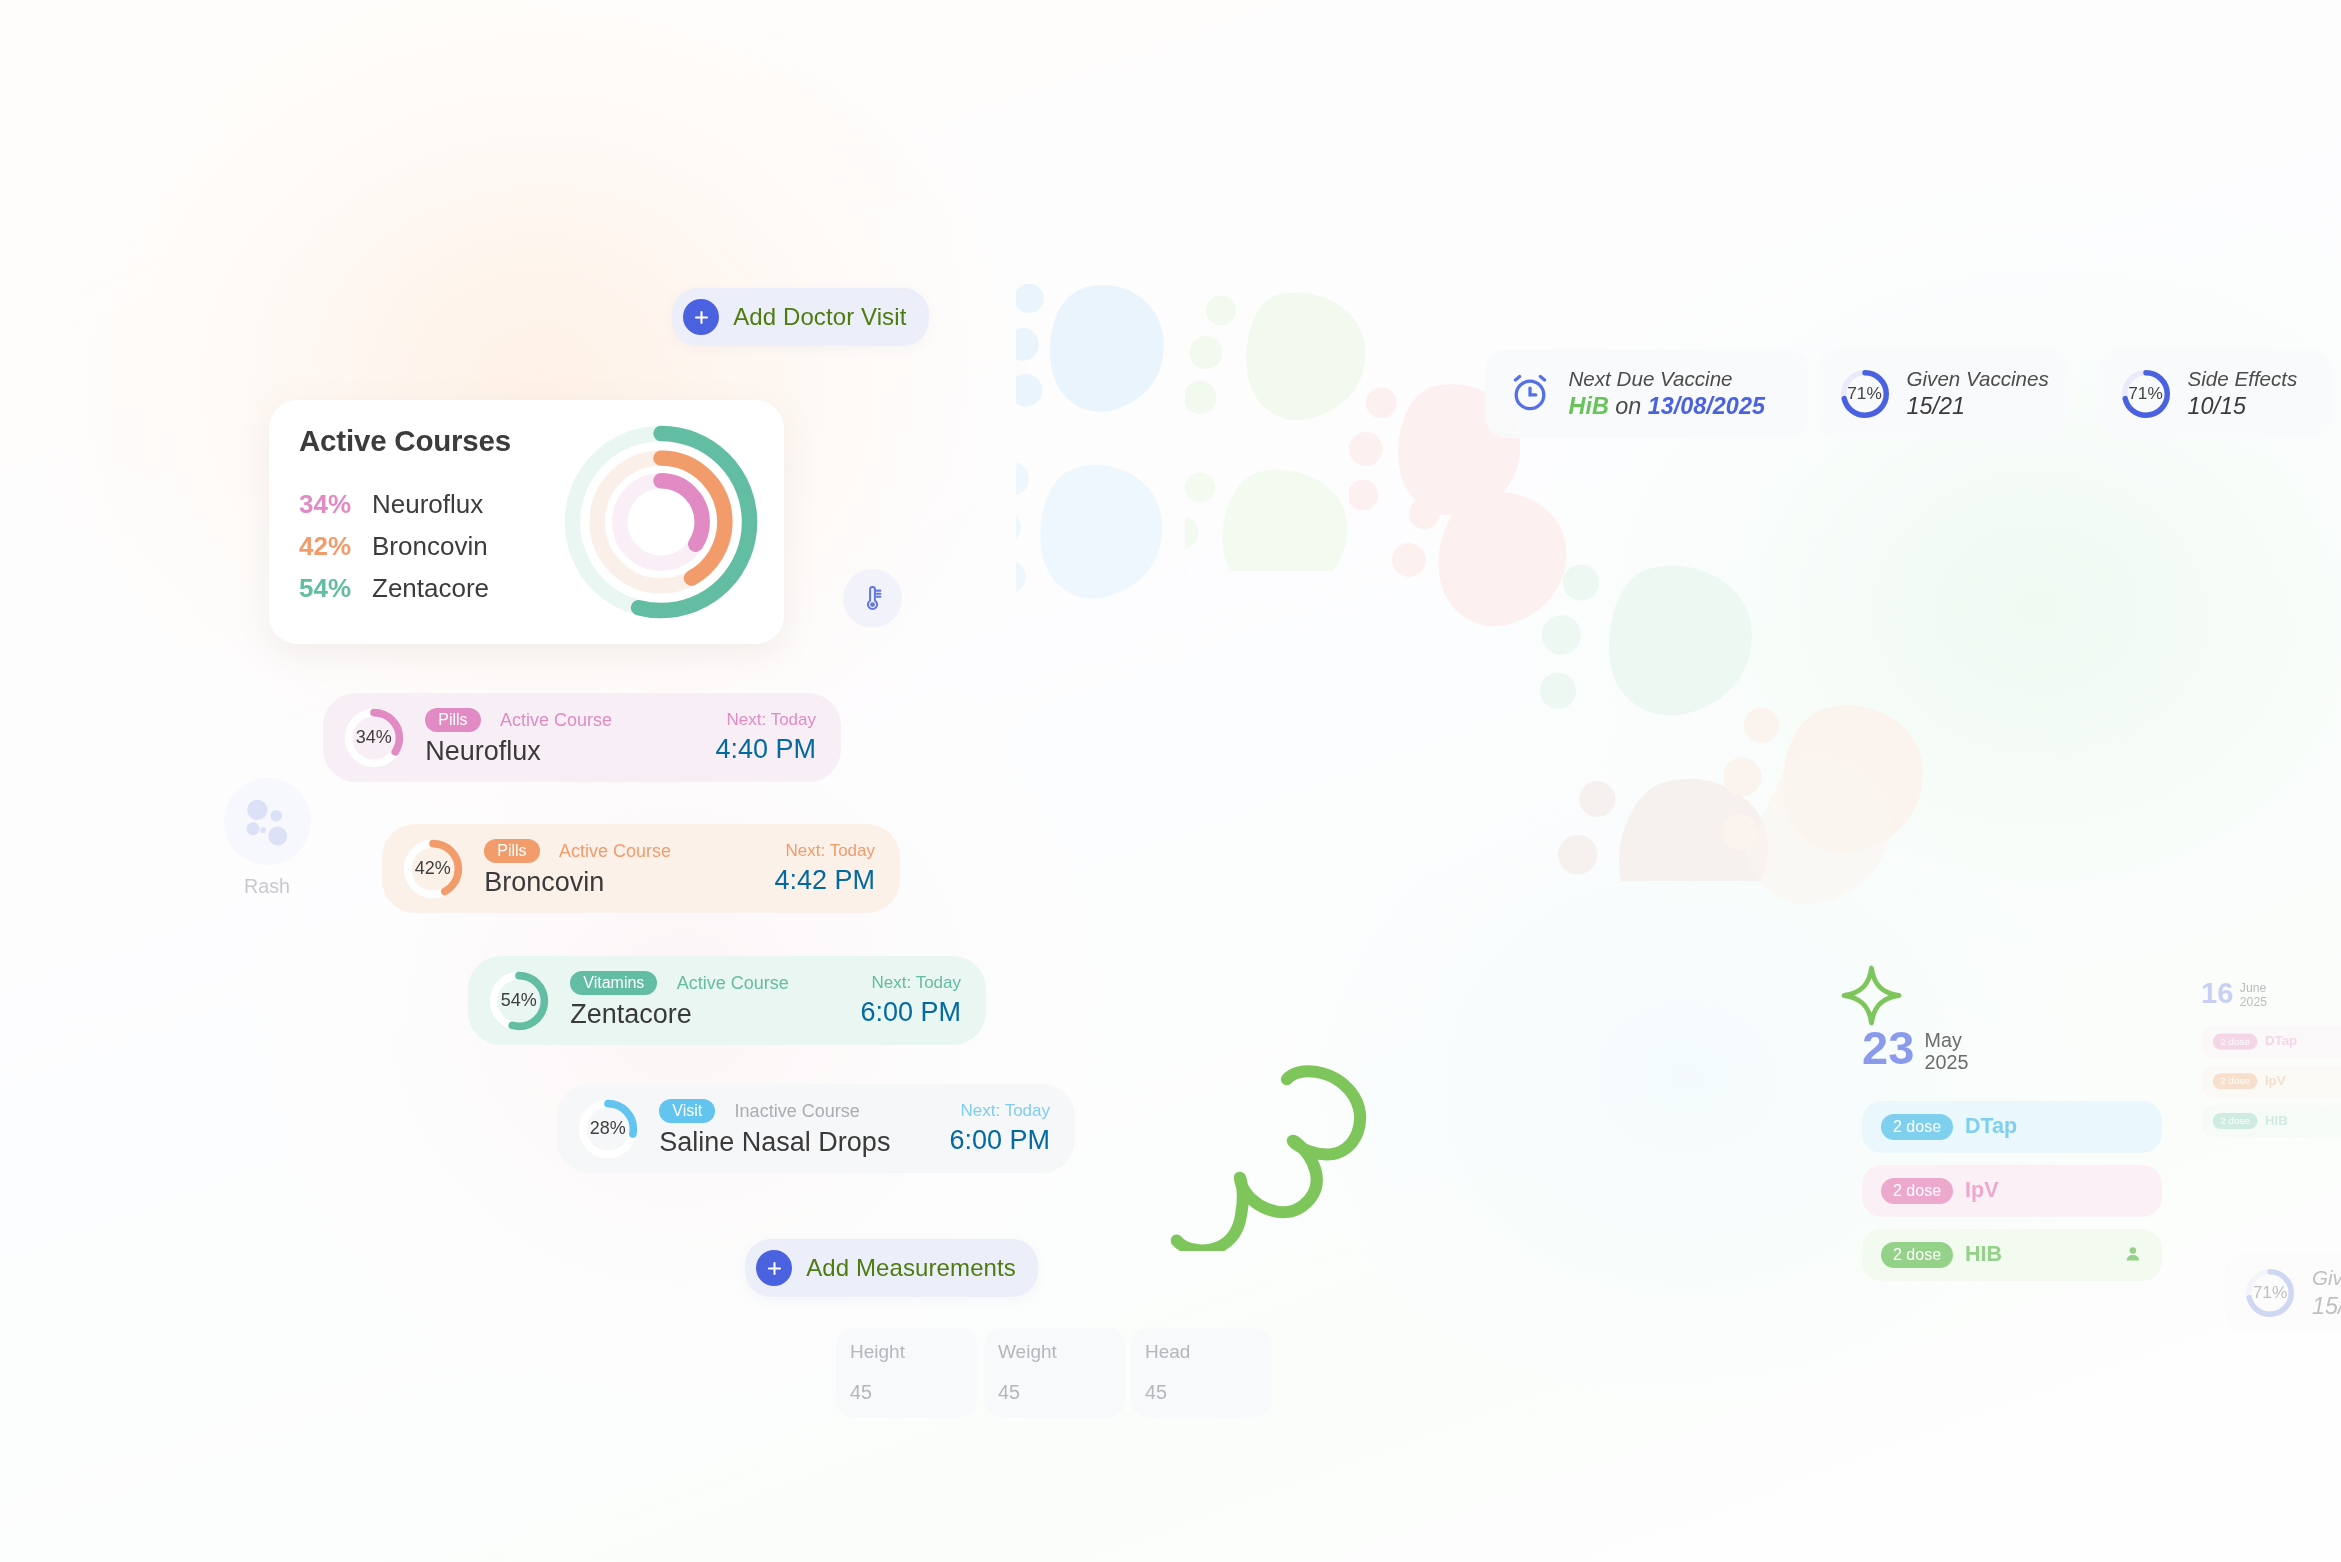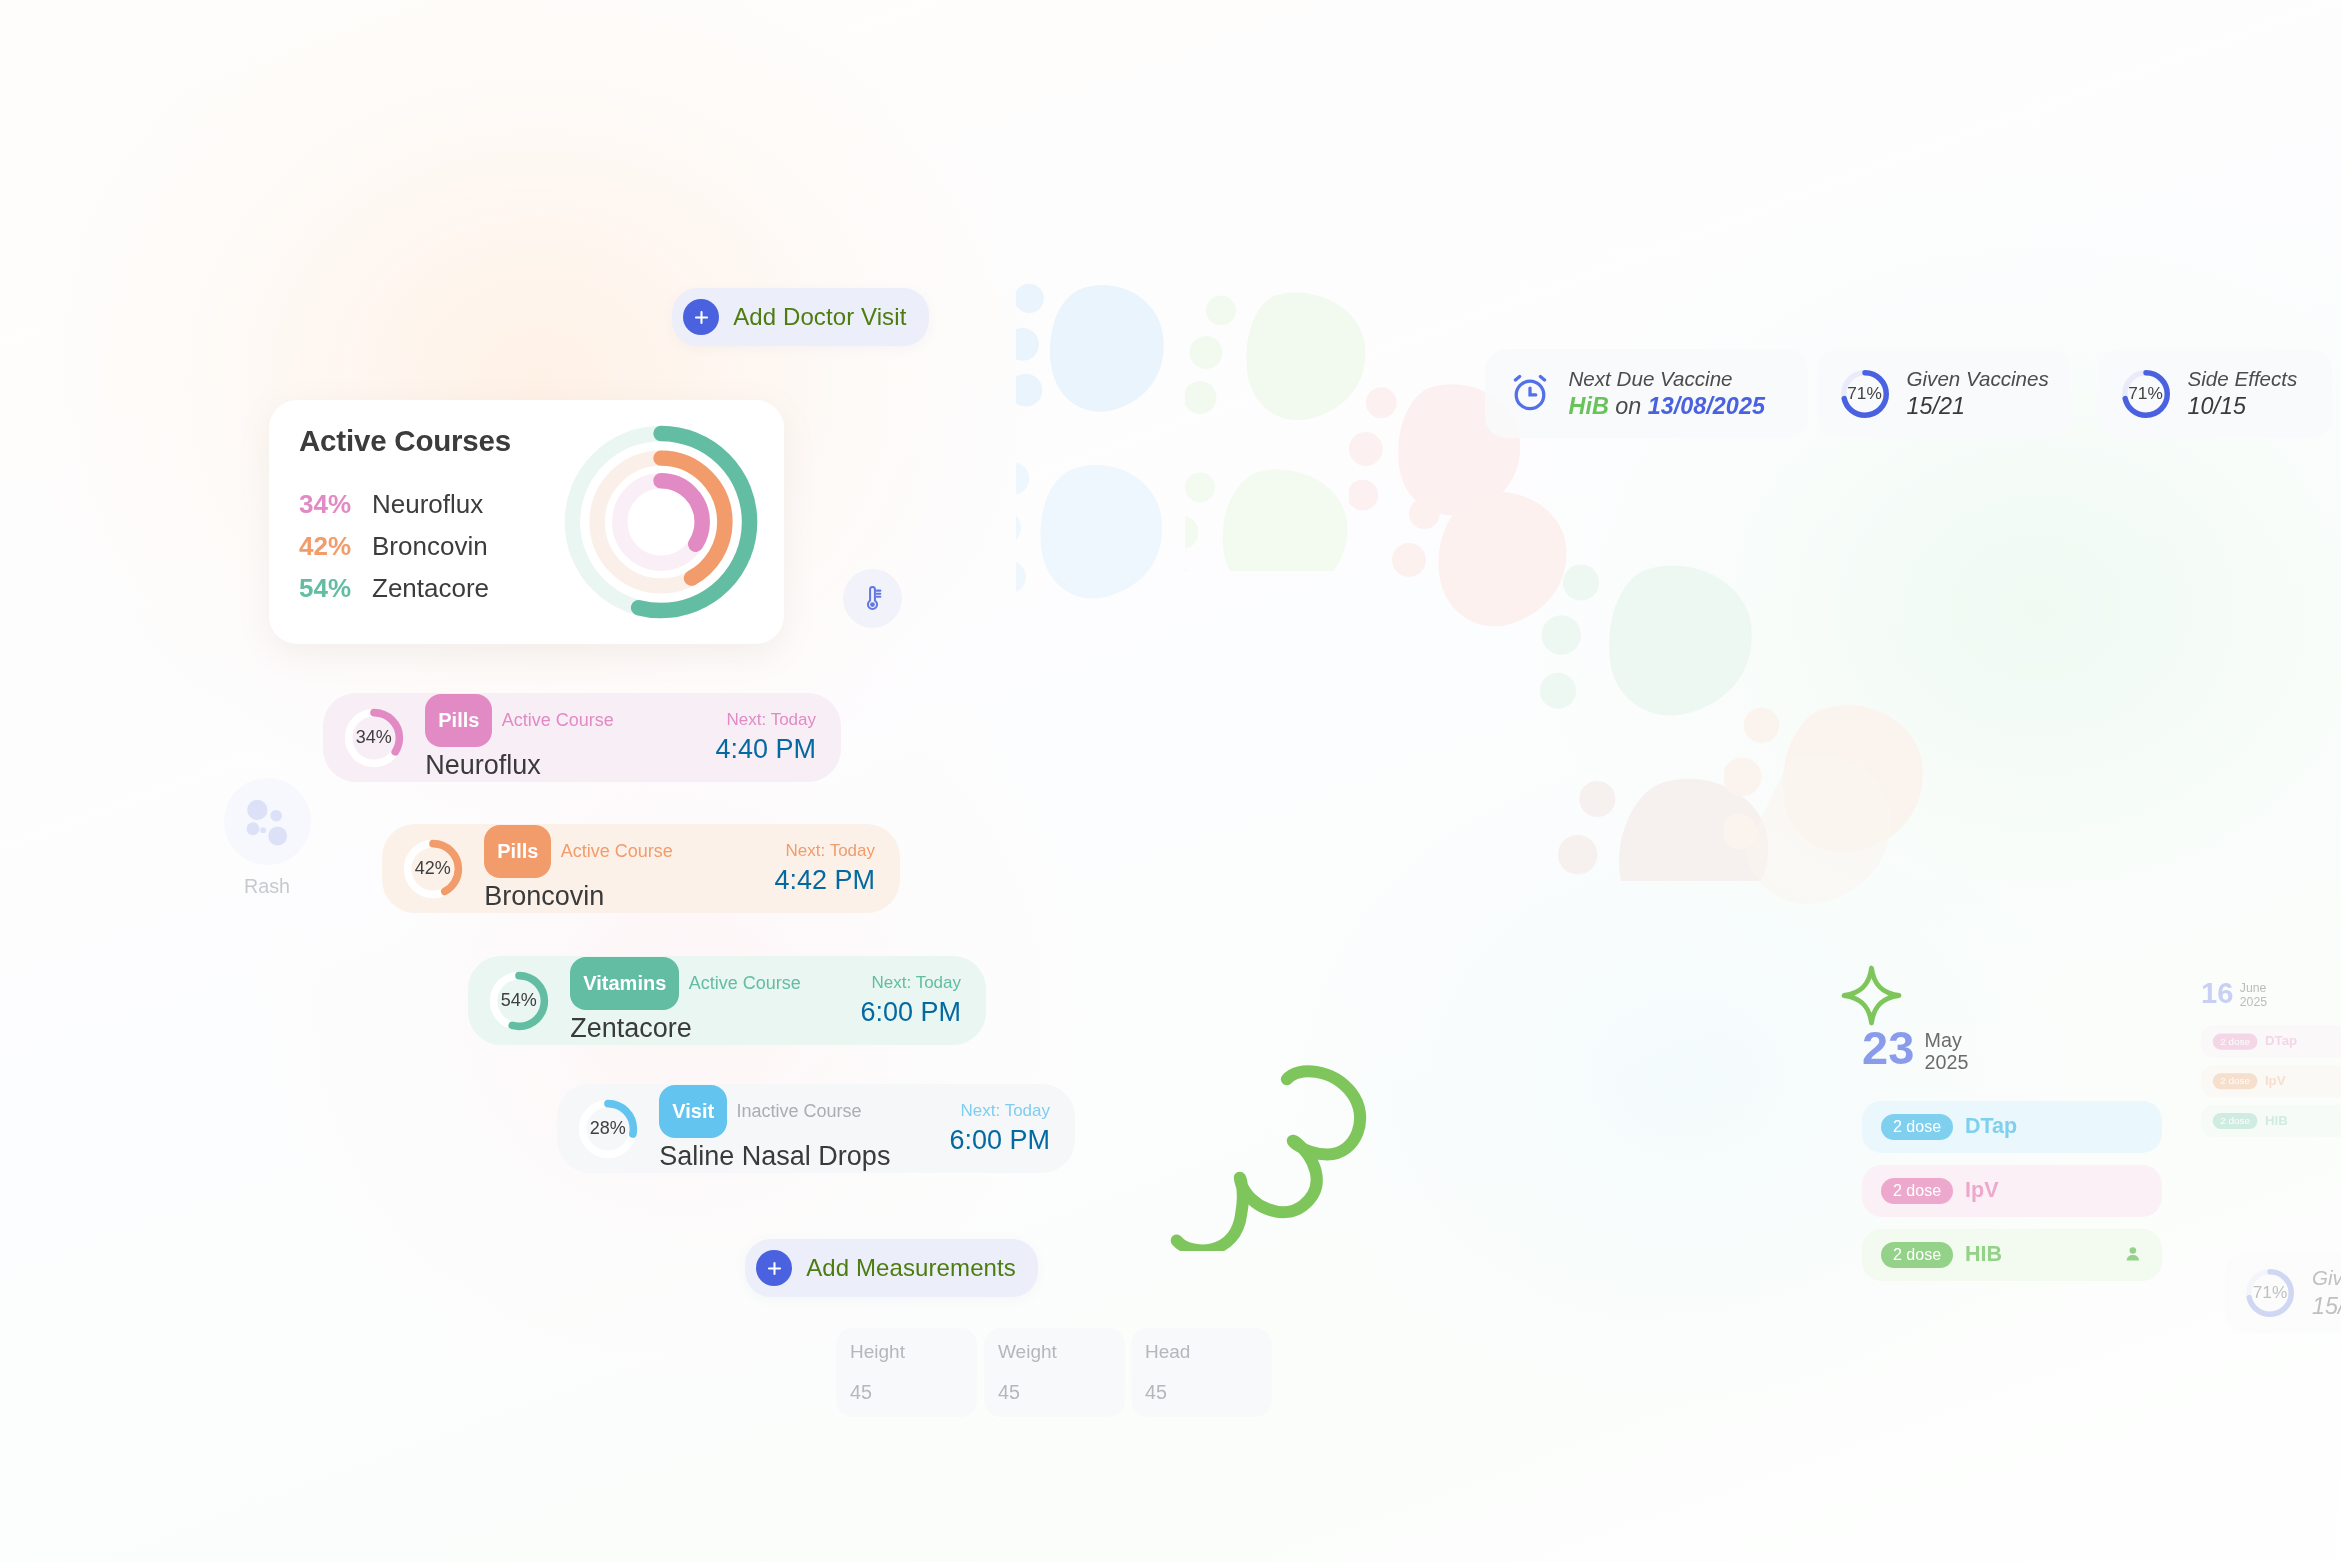--- a/index.html
+++ b/index.html
@@ -77,24 +77,24 @@
   }
   .med-ring { position: relative; flex: none; width: 62px; height: 62px; }
   .med-ring .pctlabel {
     position: absolute; inset: 0;
     display: flex; align-items: center; justify-content: center;
     font-size: 18px; color: #3f3f3f; font-weight: 500;
   }
   .med-mid { margin-left: 20.6px; display: flex; flex-direction: column; gap: 3.7px; }
   .med-tagrow { display: flex; align-items: center; gap: 9.4px; }
   .med-tag {
-    border-radius: 16px; padding: 15px 13px;
-    color: #fff; font-size: 20px; font-weight: 700; white-space: nowrap;
-  }
-  .med-status { font-size: 18px; white-space: nowrap; }
+    border-radius: 16px; padding: 3px 13px;
+    color: #fff; font-size: 16px; font-weight: 400; white-space: nowrap;
+  }
+  .med-status { font-size: 18px; white-space: nowrap; margin-left: 10px; }
   .med-name { font-size: 27px; color: #3a3a3a; font-weight: 400; white-space: nowrap; }
   .med-right { margin-left: auto; text-align: right; display: flex; flex-direction: column; gap: 3.7px; }
   .med-next { font-size: 17px; white-space: nowrap; }
   .med-time { font-size: 27px; color: #0369a1; font-weight: 400; white-space: nowrap; }
 
   
   #rash-item { position: absolute; left: 213px; top: 778px; width: 108px; text-align: center; opacity: .55; }
   #rash-item .bubble {
     width: 87px; height: 87px; border-radius: 50%;
     background: rgba(240,241,252,0.85);

